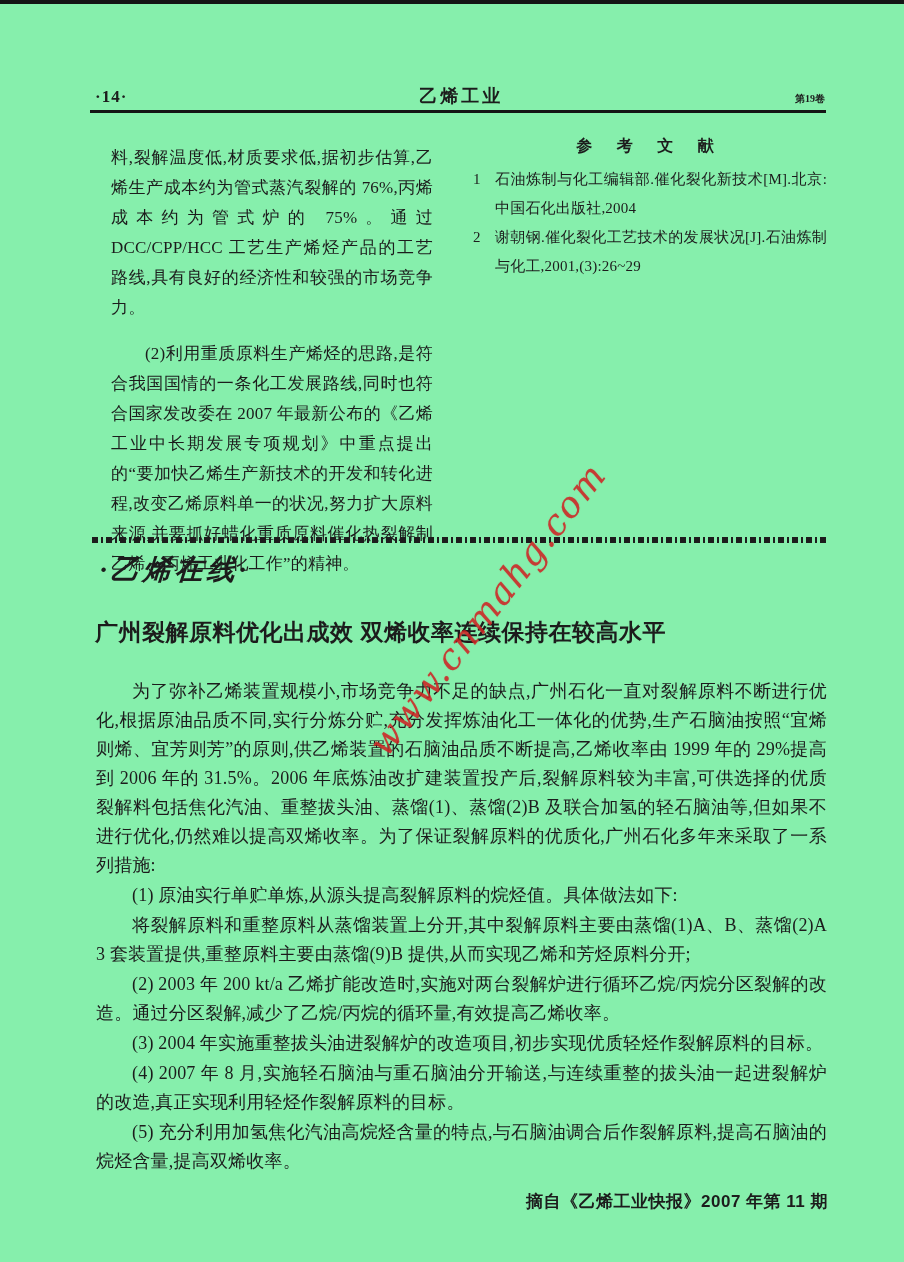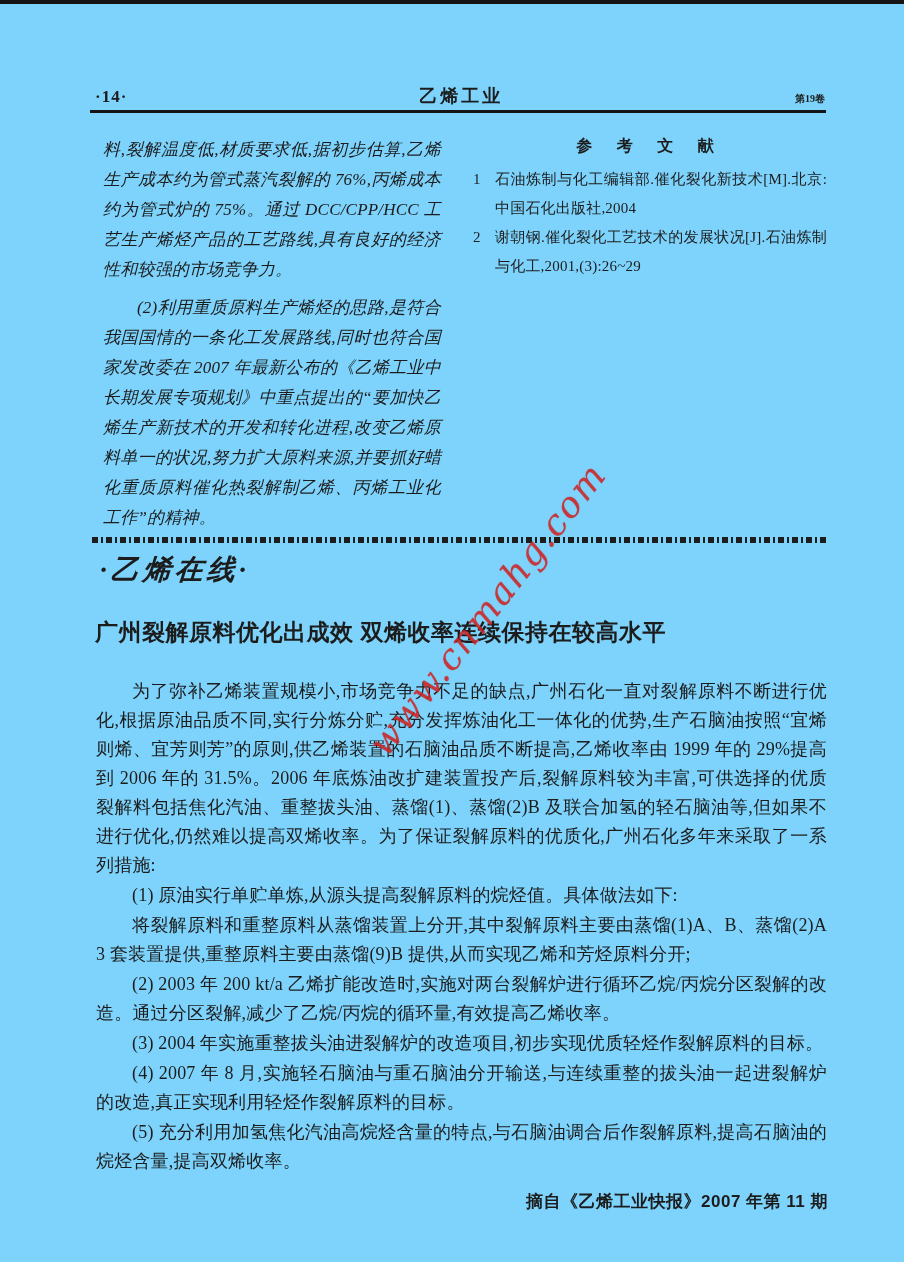--- a/index.html
+++ b/index.html
@@ -1,19 +1,19 @@
 <!DOCTYPE html>
 <html><head>
 <meta charset="utf-8">
 <style>
   html,body { margin:0; padding:0; }
   .page {
     position:relative;
     width:904px; height:1262px;
-    background:#7dd3fc;
+    background:#86efac;
     color:#1c1c1c;
     font-family:"Liberation Serif","DejaVu Serif",serif;
     overflow:hidden;
   }
   .topline {
     position:absolute; top:0; left:0; width:904px; height:4px; background:#151515;
   }
   .header {
     position:absolute; top:84px; left:95px; width:730px;
     display:flex; justify-content:space-between; align-items:baseline;
@@ -23,21 +23,21 @@
   .header .journal { font-weight:bold; font-family:"Liberation Sans","DejaVu Sans",sans-serif; font-size:18px; letter-spacing:3px; }
   .header .volume { font-weight:bold; font-size:10px; }
   .header-rule {
     position:absolute; top:110px; left:90px; width:736px; height:3px; background:#151515;
   }
   .columns {
     position:absolute; top:127px; left:95px; width:732px;
     display:flex; gap:24px;
   }
   .col { width:354px; font-size:17px; line-height:30px; text-align:justify; letter-spacing:0.2px; }
-  .col p { margin:8px; text-indent:2em;font-style:italic; }
+  .col p { margin:16px; text-indent:2em; }
   .col p.cont { text-indent:0; }
   .refs-title {
     text-align:center; font-weight:bold; letter-spacing:10px;
     font-family:"Liberation Sans","DejaVu Sans",sans-serif;
     font-size:16px; margin:4px 0 4px 0;
   }
   .ref { display:flex; gap:10px; font-size:15px; line-height:29px; text-align:justify; }
   .ref .ref-num { flex:0 0 12px; }
   .ref .ref-text { flex:1; }
   .divider {

